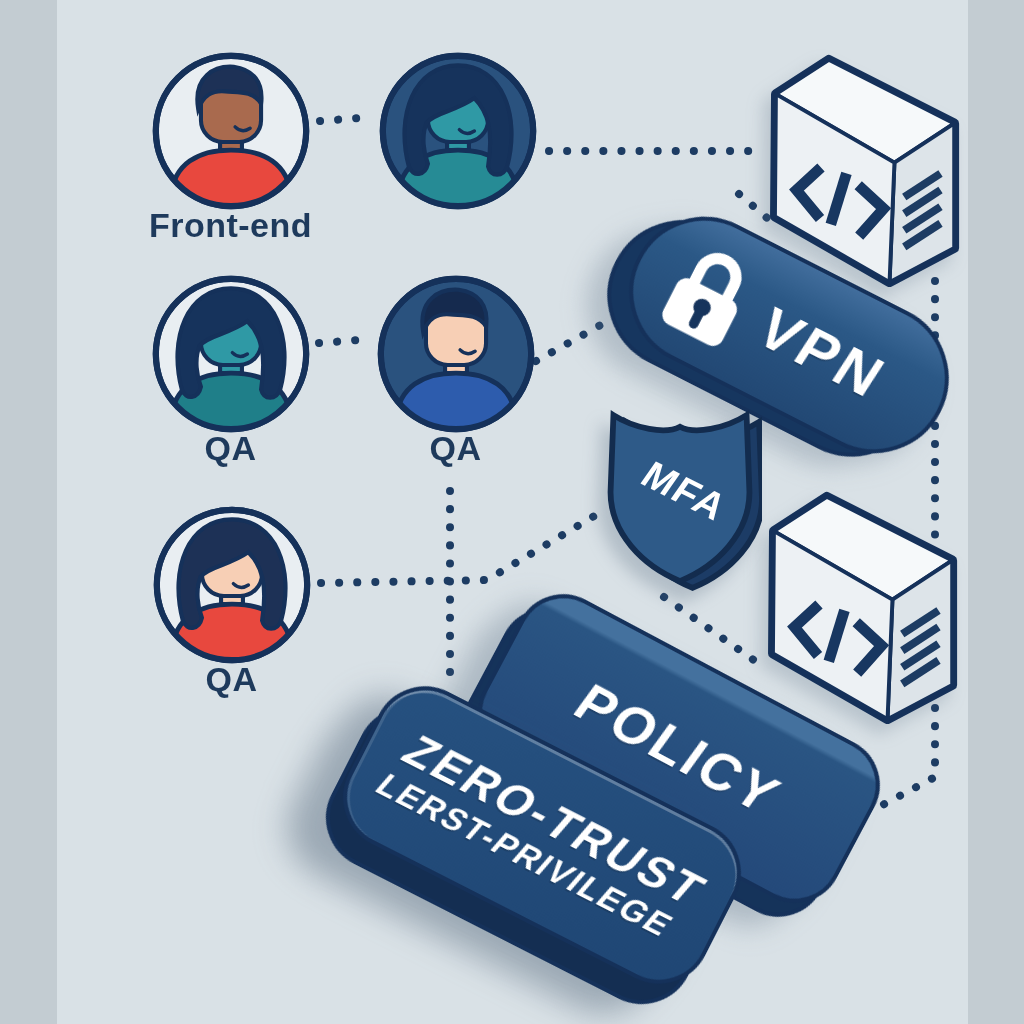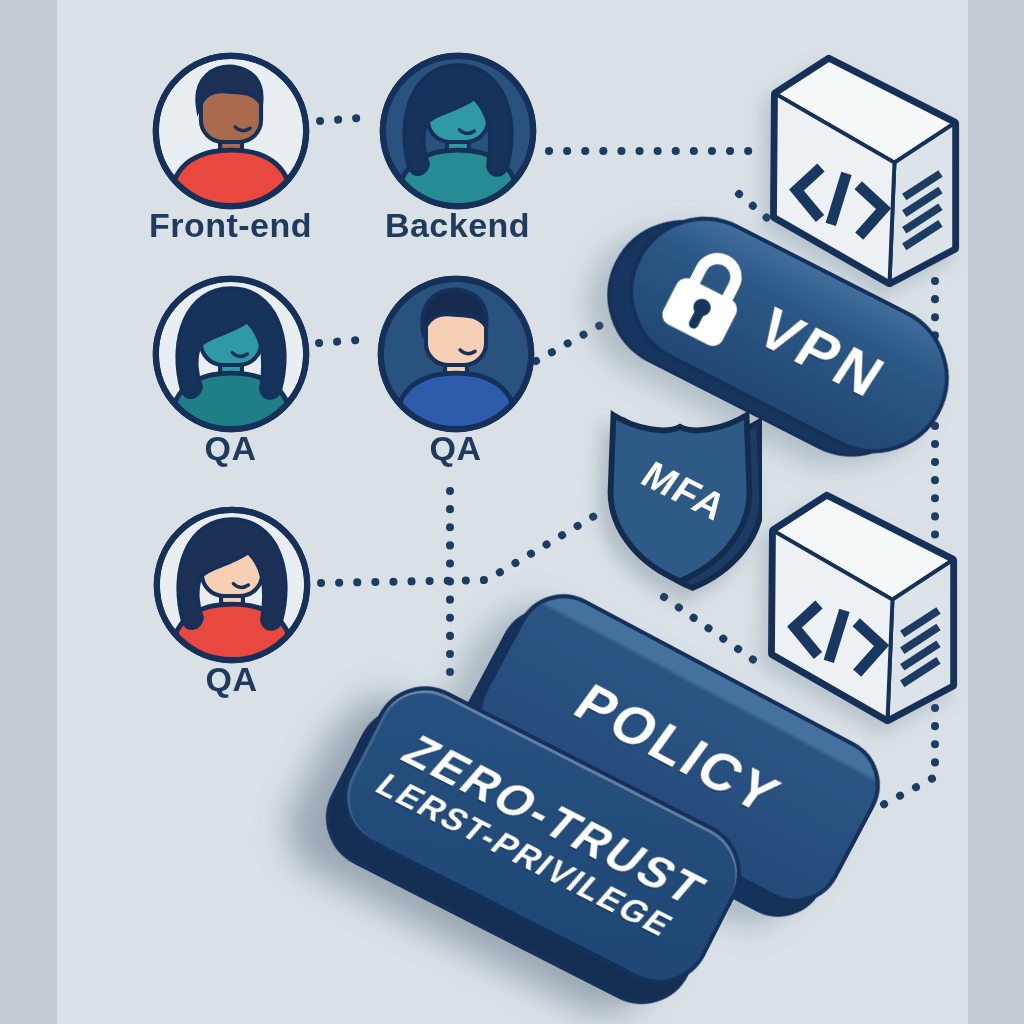--- a/index.html
+++ b/index.html
@@ -158,21 +158,20 @@
         <g class="g-woman">
           <rect class="skin" x="52" y="52" width="16" height="22"></rect>
           <path class="shirt" d="M 16,108 C 18,84 36,74 60,74 C 84,74 102,84 104,108 L 104,124 L 16,124 Z"></path>
           <rect class="skin" x="38" y="20" width="44" height="48" rx="16"></rect>
           <path class="hair" d="M 24,86 C 14,48 28,12 60,12 C 92,12 106,48 96,86 C 93,94 84,94 82,86 C 86,60 82,46 72,36 C 58,46 44,46 37,54 C 33,64 35,76 38,84 C 36,93 27,94 24,86 Z"></path>
           <path class="smile" d="M 61,59 q 5,5 11,1"></path>
         </g>
       </g>
       <circle class="ring2" cx="60" cy="60" r="55"></circle>
     </svg>
-    <div class="avatar-label">Backend</div>
   </div>
 
   <div class="avatar" style="left: 92px; top: 272px; --bg: #e9eef2; --skin: #2f99a5; --hair: #16335c; --shirt: #1f7f89;" data-variant="woman">
     <svg viewBox="0 0 120 120">
       <defs>
           <clipPath id="clip2">
             <circle cx="60" cy="60" r="55"></circle>
           </clipPath>
         </defs>
       <circle class="ring" cx="60" cy="60" r="55"></circle>

